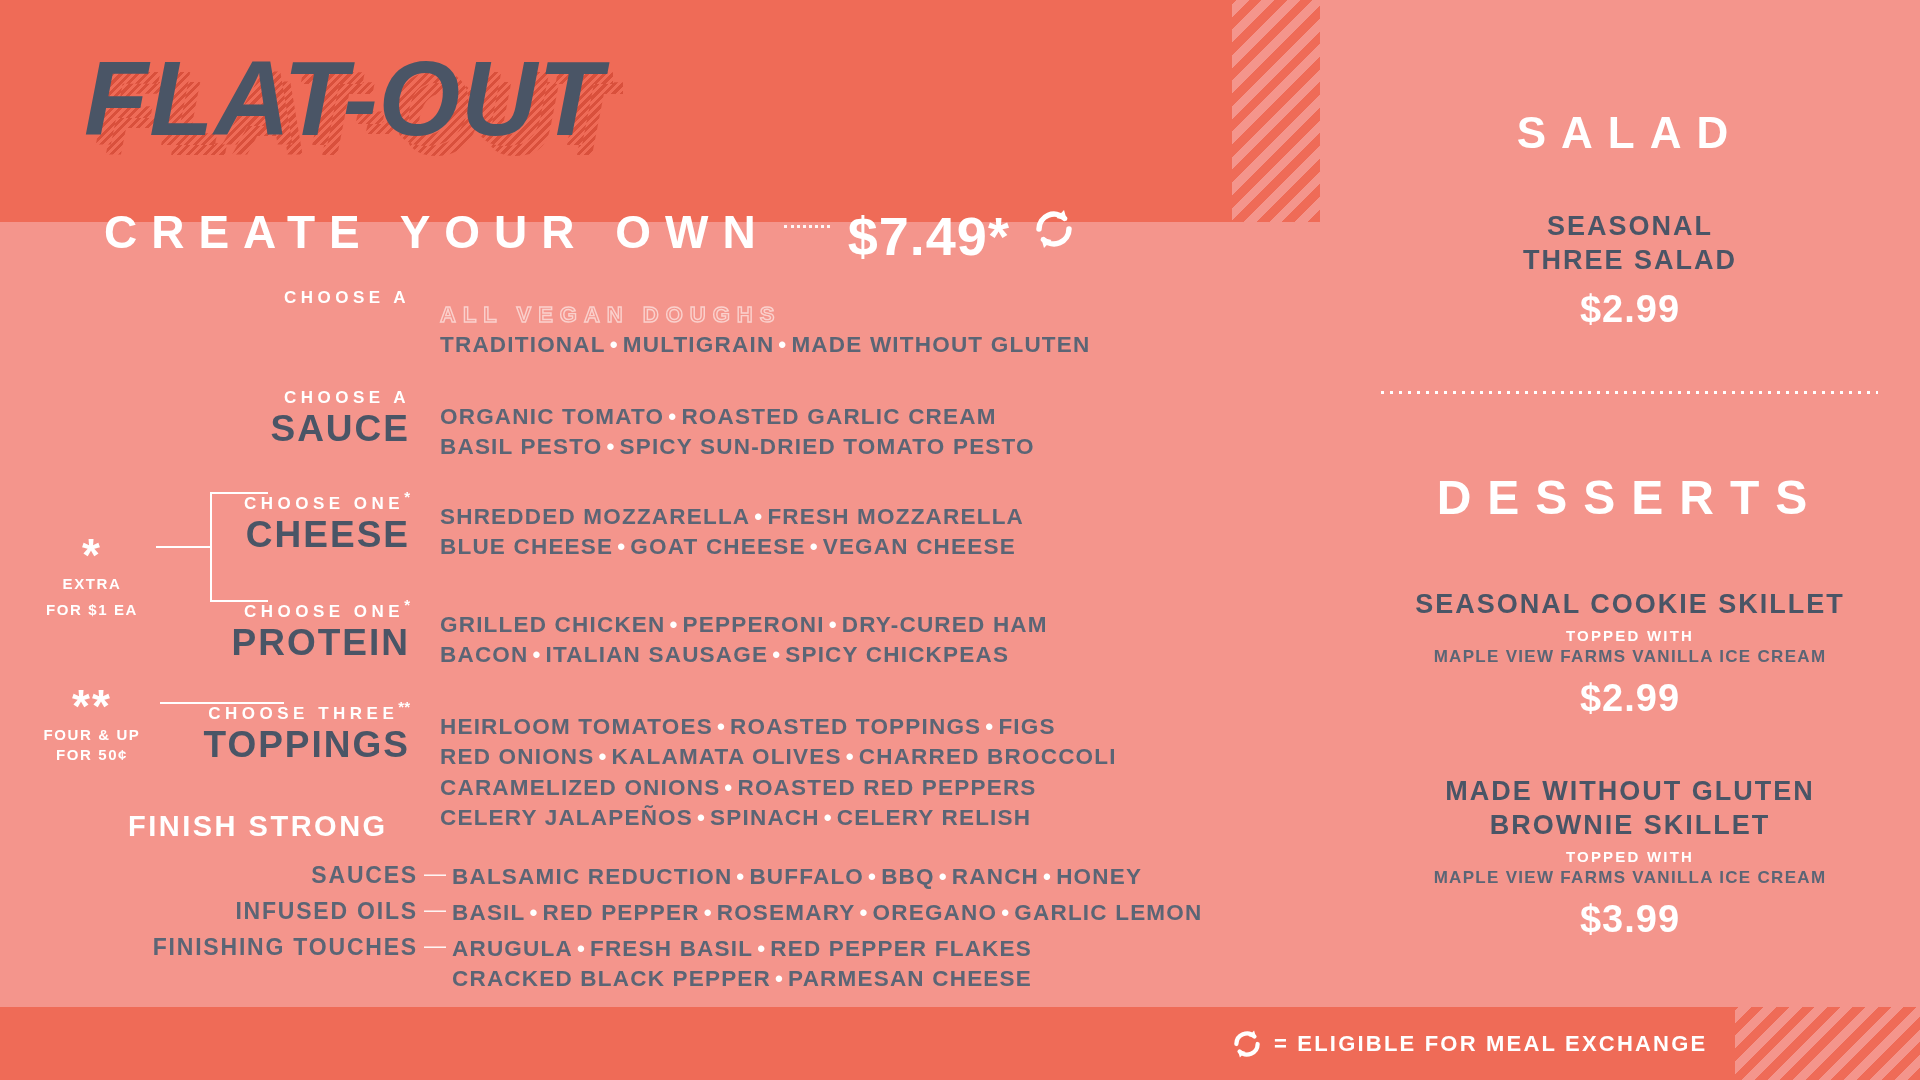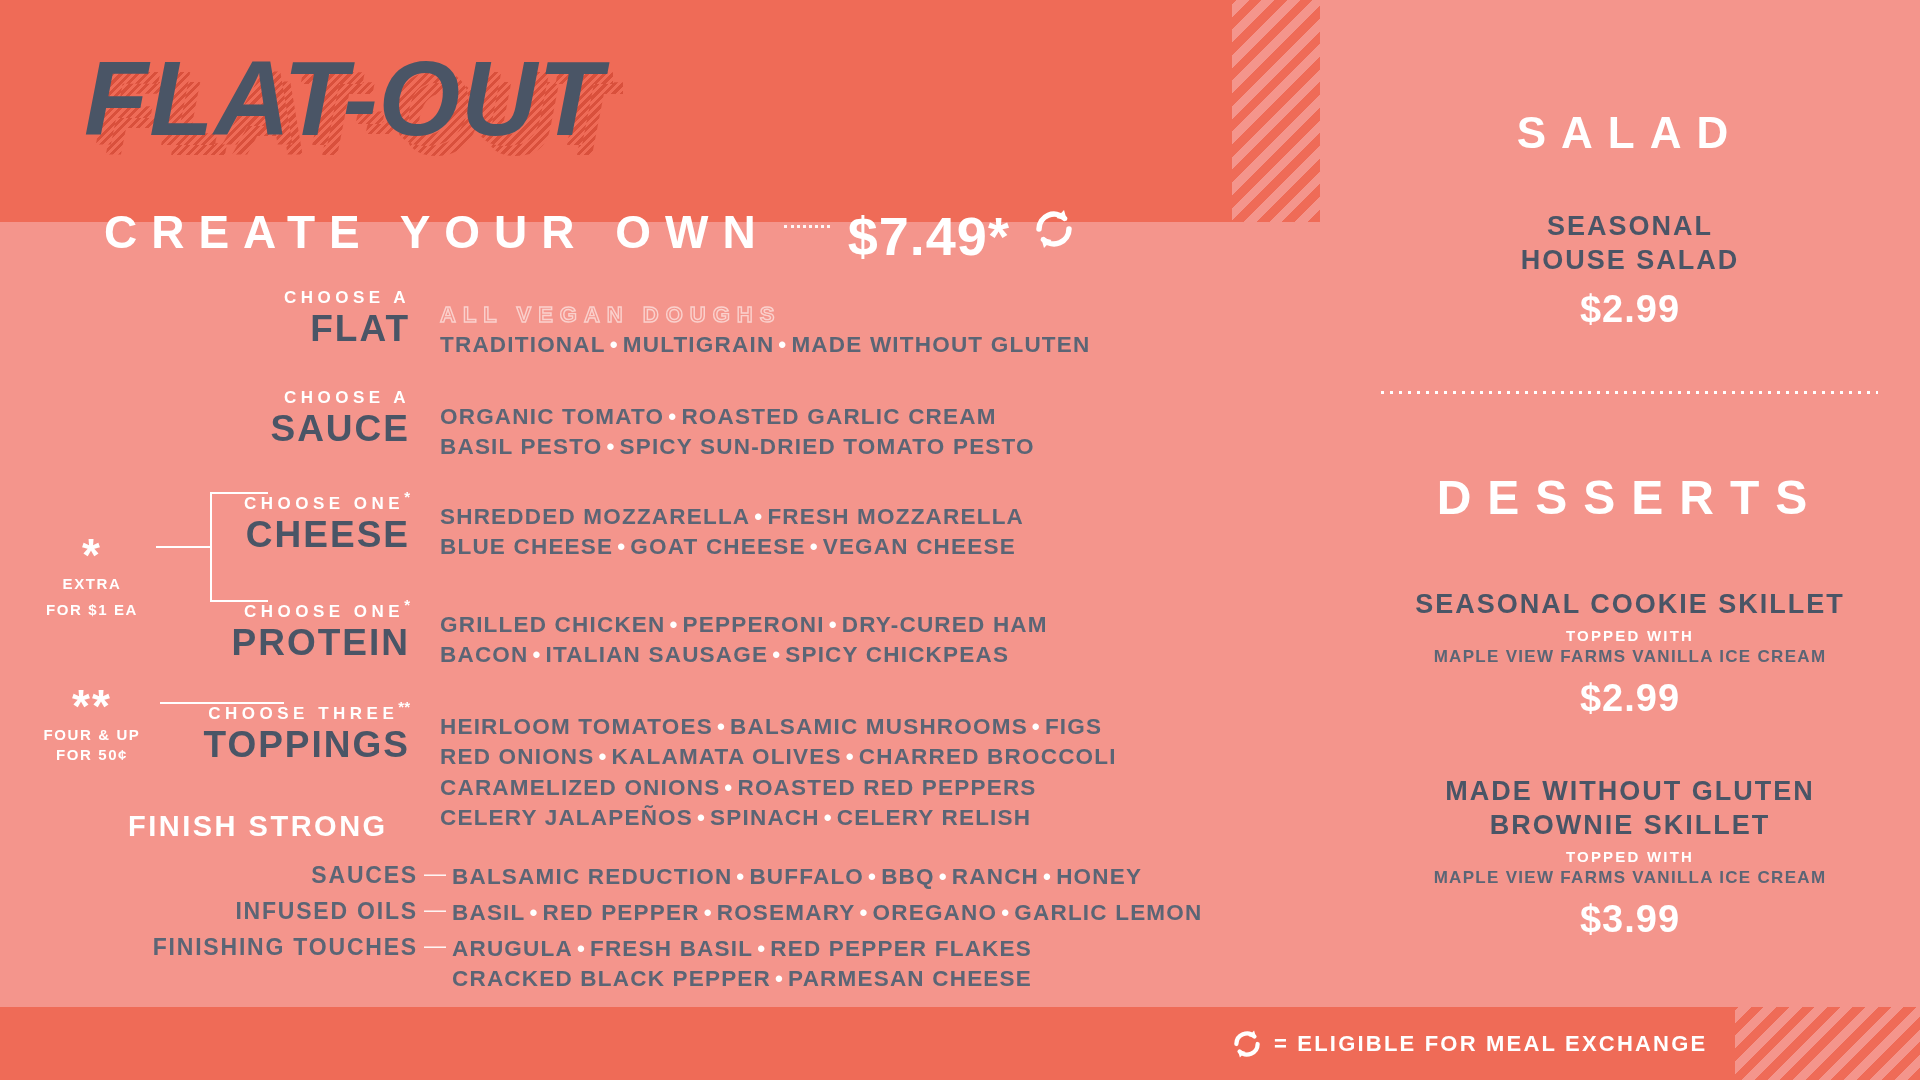--- a/index.html
+++ b/index.html
@@ -445,21 +445,20 @@
         <path d="M14 43 L11 32.5 L21.5 35 Z" fill="#FFFFFF"></path>
       </svg>
     </span>
   </div>
 
   <div class="build">
 
     <div class="row" id="row-flat">
       <div class="row-label">
         <div class="choose">CHOOSE A</div>
-        <div class="cat">FLAT</div>
       </div>
       <div class="row-items">
         <div class="vegan-note">ALL VEGAN DOUGHS</div>
         <div class="items-line"><span>TRADITIONAL</span><span class="sep">•</span><span>MULTIGRAIN</span><span class="sep">•</span><span>MADE WITHOUT GLUTEN</span></div>
       </div>
     </div>
 
     <div class="row" id="row-sauce">
       <div class="row-label">
         <div class="choose">CHOOSE A</div>
@@ -492,21 +491,21 @@
         <div class="items-line"><span>BACON</span><span class="sep">•</span><span>ITALIAN SAUSAGE</span><span class="sep">•</span><span>SPICY CHICKPEAS</span></div>
       </div>
     </div>
 
     <div class="row" id="row-topping">
       <div class="row-label">
         <div class="choose"><span>CHOOSE THREE</span><sup>**</sup></div>
         <div class="cat">TOPPINGS</div>
       </div>
       <div class="row-items">
-        <div class="items-line"><span>HEIRLOOM TOMATOES</span><span class="sep">•</span><span>BALSAMIC MUSHROOMS</span><span class="sep">•</span><span>FIGS</span></div>
+        <div class="items-line"><span>HEIRLOOM TOMATOES</span><span class="sep">•</span><span>ROASTED TOPPINGS</span><span class="sep">•</span><span>FIGS</span></div>
         <div class="items-line"><span>RED ONIONS</span><span class="sep">•</span><span>KALAMATA OLIVES</span><span class="sep">•</span><span>CHARRED BROCCOLI</span></div>
         <div class="items-line"><span>CARAMELIZED ONIONS</span><span class="sep">•</span><span>ROASTED RED PEPPERS</span></div>
         <div class="items-line"><span>CELERY JALAPEÑOS</span><span class="sep">•</span><span>SPINACH</span><span class="sep">•</span><span>CELERY RELISH</span></div>
       </div>
     </div>
   </div>
 
   <div class="bracket"></div>
   <div class="bracket-stem"></div>
   <div class="bracket2-stem"></div>
@@ -551,21 +550,21 @@
       </div>
     </div>
   </div>
 
   <div class="right-col">
 
     <div class="sec-head" id="salad-head">SALAD</div>
 
     <div id="salad-item">
       <div class="item-name">SEASONAL</div>
-      <div class="item-name">HOUSE SALAD</div>
+      <div class="item-name">THREE SALAD</div>
       <div class="item-price">$2.99</div>
     </div>
 
     <div class="sec-head" id="dessert-head">DESSERTS</div>
 
     <div id="dessert-0">
       <div class="item-name">SEASONAL COOKIE SKILLET</div>
       <div class="topped-with">TOPPED WITH</div>
       <div class="topped-detail">MAPLE VIEW FARMS VANILLA ICE CREAM</div>
       <div class="item-price">$2.99</div>

